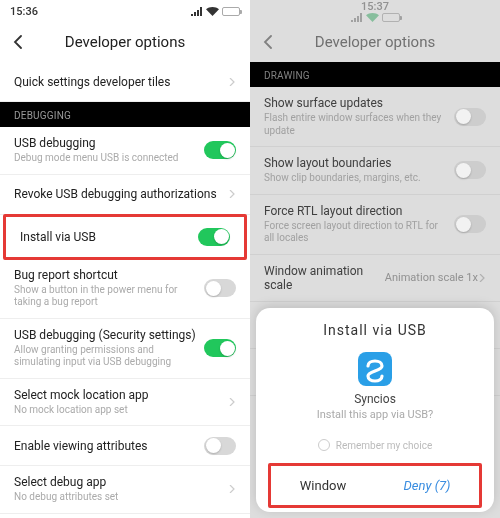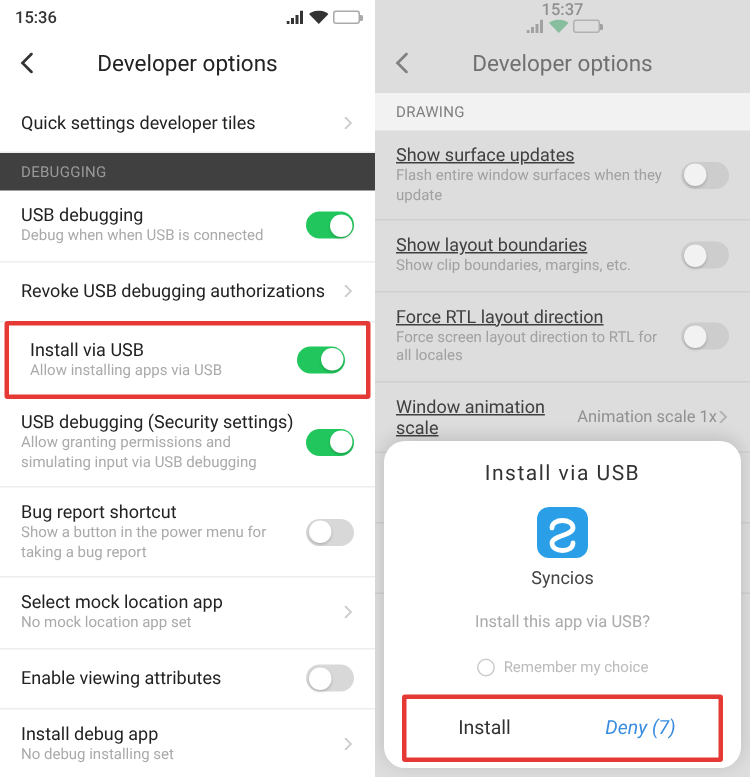--- a/index.html
+++ b/index.html
@@ -27,42 +27,42 @@
   .back { width: 18px; height: 18px; display: flex; align-items: center; justify-content: center; }
   .title { flex: 1; text-align: center; font-size: 15px; color: #222; margin-left: -18px; }
   .screen-right .title { color: #777; }
 
   
   .list { }
   .row { padding: 9px 14px; border-bottom: 1px solid #eee; display: flex; align-items: center; min-height: 40px; justify-content: center; }
   .screen-right .row { border-bottom: 1px solid #dcdcdc; }
   .row .txt { flex: 1; padding-right: 8px; }
   .row .label { font-size: 12px; color: #222; }
-  .screen-right .row .label { color: #444; text-decoration: underline; }
+  .screen-right .row .label { color: #444; }
   .row .sub { font-size: 10px; color: #aaa; margin-top: 2px; line-height: 1.25; }
   .row .right-text { font-size: 11px; color: #999; }
-  .section { padding: 8px 14px 6px 14px; font-size: 10px; color: #999; background: #404040; letter-spacing: 0.2px; }
-  .screen-right .section { background: #ffffff; color: #888; }
+  .section { padding: 8px 14px 6px 14px; font-size: 10px; color: #999; background: #000000; letter-spacing: 0.2px; }
+  .screen-right .section { background: #000000; color: #888; }
   .chev { width: 8px; height: 8px; }
   .chev svg { display: block; }
 
   .toggle { width: 32px; height: 18px; border-radius: 9px; background: #d8d8d8; position: relative; }
   .toggle.on { background: #21c75c; }
   .toggle .knob { width: 15px; height: 15px; background: #fff; border-radius: 50%; position: absolute; top: 1.5px; left: 1.5px; box-shadow: 0 1px 2px rgba(0,0,0,0.2); }
   .toggle.on .knob { left: auto; right: 1.5px; }
 
   .highlight { border: 3px solid #e53935; margin: -1px 3px; border-radius: 2px; }
   .highlight .row { border-bottom: none; }
 
   
   .dialog-backdrop { position: absolute; left: 0; right: 0; bottom: 0; top: 0; background: rgba(0,0,0,0.05); }
   .dialog { position: absolute; left: 6px; right: 6px; bottom: 6px; background: #fff; border-radius: 14px; padding: 14px 14px 0 14px; box-shadow: 0 -2px 12px rgba(0,0,0,0.15); }
   .dialog .d-title { text-align: center; font-size: 14px; color: #333; margin-bottom: 12px; letter-spacing: 1px; }
   .dialog .d-icon { width: 38px; height: 38px; margin: 0 auto 4px auto; }
-  .dialog .d-appname { text-align: center; font-size: 12px; color: #444; margin-bottom: 16px; }
+  .dialog .d-appname { text-align: center; font-size: 12px; color: #444; margin-bottom: 2px; }
   .dialog .d-question { text-align: center; font-size: 11px; color: #aaa; margin-bottom: 12px; }
   .dialog .d-remember { display: flex; align-items: center; justify-content: center; gap: 6px; font-size: 10px; color: #bbb; padding: 6px 0 12px 0; }
   .dialog .checkbox { width: 12px; height: 12px; border-radius: 50%; border: 1px solid #ccc; }
   .dialog .d-row { display: flex; }
   .dialog .d-btn { flex: 1; text-align: center; padding: 12px 0; font-size: 13px; }
   .dialog .d-btn.install { color: #333; }
   .dialog .d-btn.deny { color: #3a8de0; font-style: italic; }
   .dialog .d-highlight { border: 3px solid #e53935; border-radius: 2px; margin: 0 -2px 4px -2px; }
 </style>
 </head>
@@ -108,21 +108,21 @@
               <path d="M2 0l4 4-4 4" stroke="#ccc" stroke-width="1.2" fill="none"></path>
             </svg>
           </span>
       </div>
 
       <div class="section">DEBUGGING</div>
 
       <div class="row">
         <div class="txt">
           <div class="label">USB debugging</div>
-          <div class="sub">Debug when when USB is connected</div>
+          <div class="sub">Debug mode menu USB is connected</div>
         </div>
         <div class="toggle on">
             <div class="knob"></div>
           </div>
       </div>
 
       <div class="row">
         <div class="txt">
             <div class="label">Revoke USB debugging authorizations</div>
           </div>
@@ -130,50 +130,49 @@
             <svg width="8" height="8" viewBox="0 0 8 8">
               <path d="M2 0l4 4-4 4" stroke="#ccc" stroke-width="1.2" fill="none"></path>
             </svg>
           </span>
       </div>
 
       <div class="highlight">
         <div class="row">
           <div class="txt">
             <div class="label">Install via USB</div>
-            <div class="sub">Allow installing apps via USB</div>
           </div>
           <div class="toggle on">
               <div class="knob"></div>
             </div>
         </div>
       </div>
 
       <div class="row">
         <div class="txt">
+          <div class="label">Bug report shortcut</div>
+          <div class="sub">Show a button in the power menu for taking a bug report</div>
+        </div>
+        <div class="toggle">
+            <div class="knob"></div>
+          </div>
+      </div>
+
+      <div class="row">
+        <div class="txt">
           <div class="label">USB debugging (Security settings)</div>
           <div class="sub">Allow granting permissions and simulating input via USB debugging</div>
         </div>
         <div class="toggle on">
             <div class="knob"></div>
           </div>
       </div>
 
       <div class="row">
         <div class="txt">
-          <div class="label">Bug report shortcut</div>
-          <div class="sub">Show a button in the power menu for taking a bug report</div>
-        </div>
-        <div class="toggle">
-            <div class="knob"></div>
-          </div>
-      </div>
-
-      <div class="row">
-        <div class="txt">
           <div class="label">Select mock location app</div>
           <div class="sub">No mock location app set</div>
         </div>
         <span class="chev">
             <svg width="8" height="8" viewBox="0 0 8 8">
               <path d="M2 0l4 4-4 4" stroke="#ccc" stroke-width="1.2" fill="none"></path>
             </svg>
           </span>
       </div>
 
@@ -181,22 +180,22 @@
         <div class="txt">
             <div class="label">Enable viewing attributes</div>
           </div>
         <div class="toggle">
             <div class="knob"></div>
           </div>
       </div>
 
       <div class="row">
         <div class="txt">
-          <div class="label">Install debug app</div>
-          <div class="sub">No debug installing set</div>
+          <div class="label">Select debug app</div>
+          <div class="sub">No debug attributes set</div>
         </div>
         <span class="chev">
             <svg width="8" height="8" viewBox="0 0 8 8">
               <path d="M2 0l4 4-4 4" stroke="#ccc" stroke-width="1.2" fill="none"></path>
             </svg>
           </span>
       </div>
 
     </div>
   </div>
@@ -309,19 +308,19 @@
           </svg>
       </div>
       <div class="d-appname">Syncios</div>
       <div class="d-question">Install this app via USB?</div>
       <div class="d-remember">
         <span class="checkbox"></span>
         <span>Remember my choice</span>
       </div>
       <div class="d-highlight">
         <div class="d-row">
-          <div class="d-btn install">Install</div>
+          <div class="d-btn install">Window</div>
           <div class="d-btn deny">Deny (7)</div>
         </div>
       </div>
     </div>
   </div>
 </div>
 
 </body></html>

